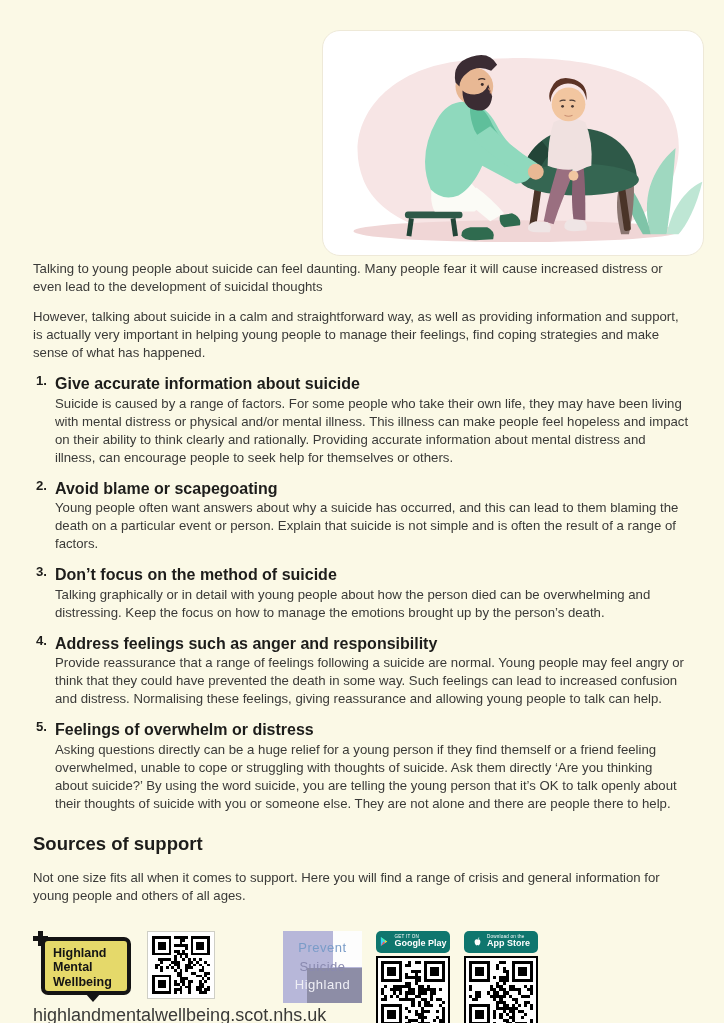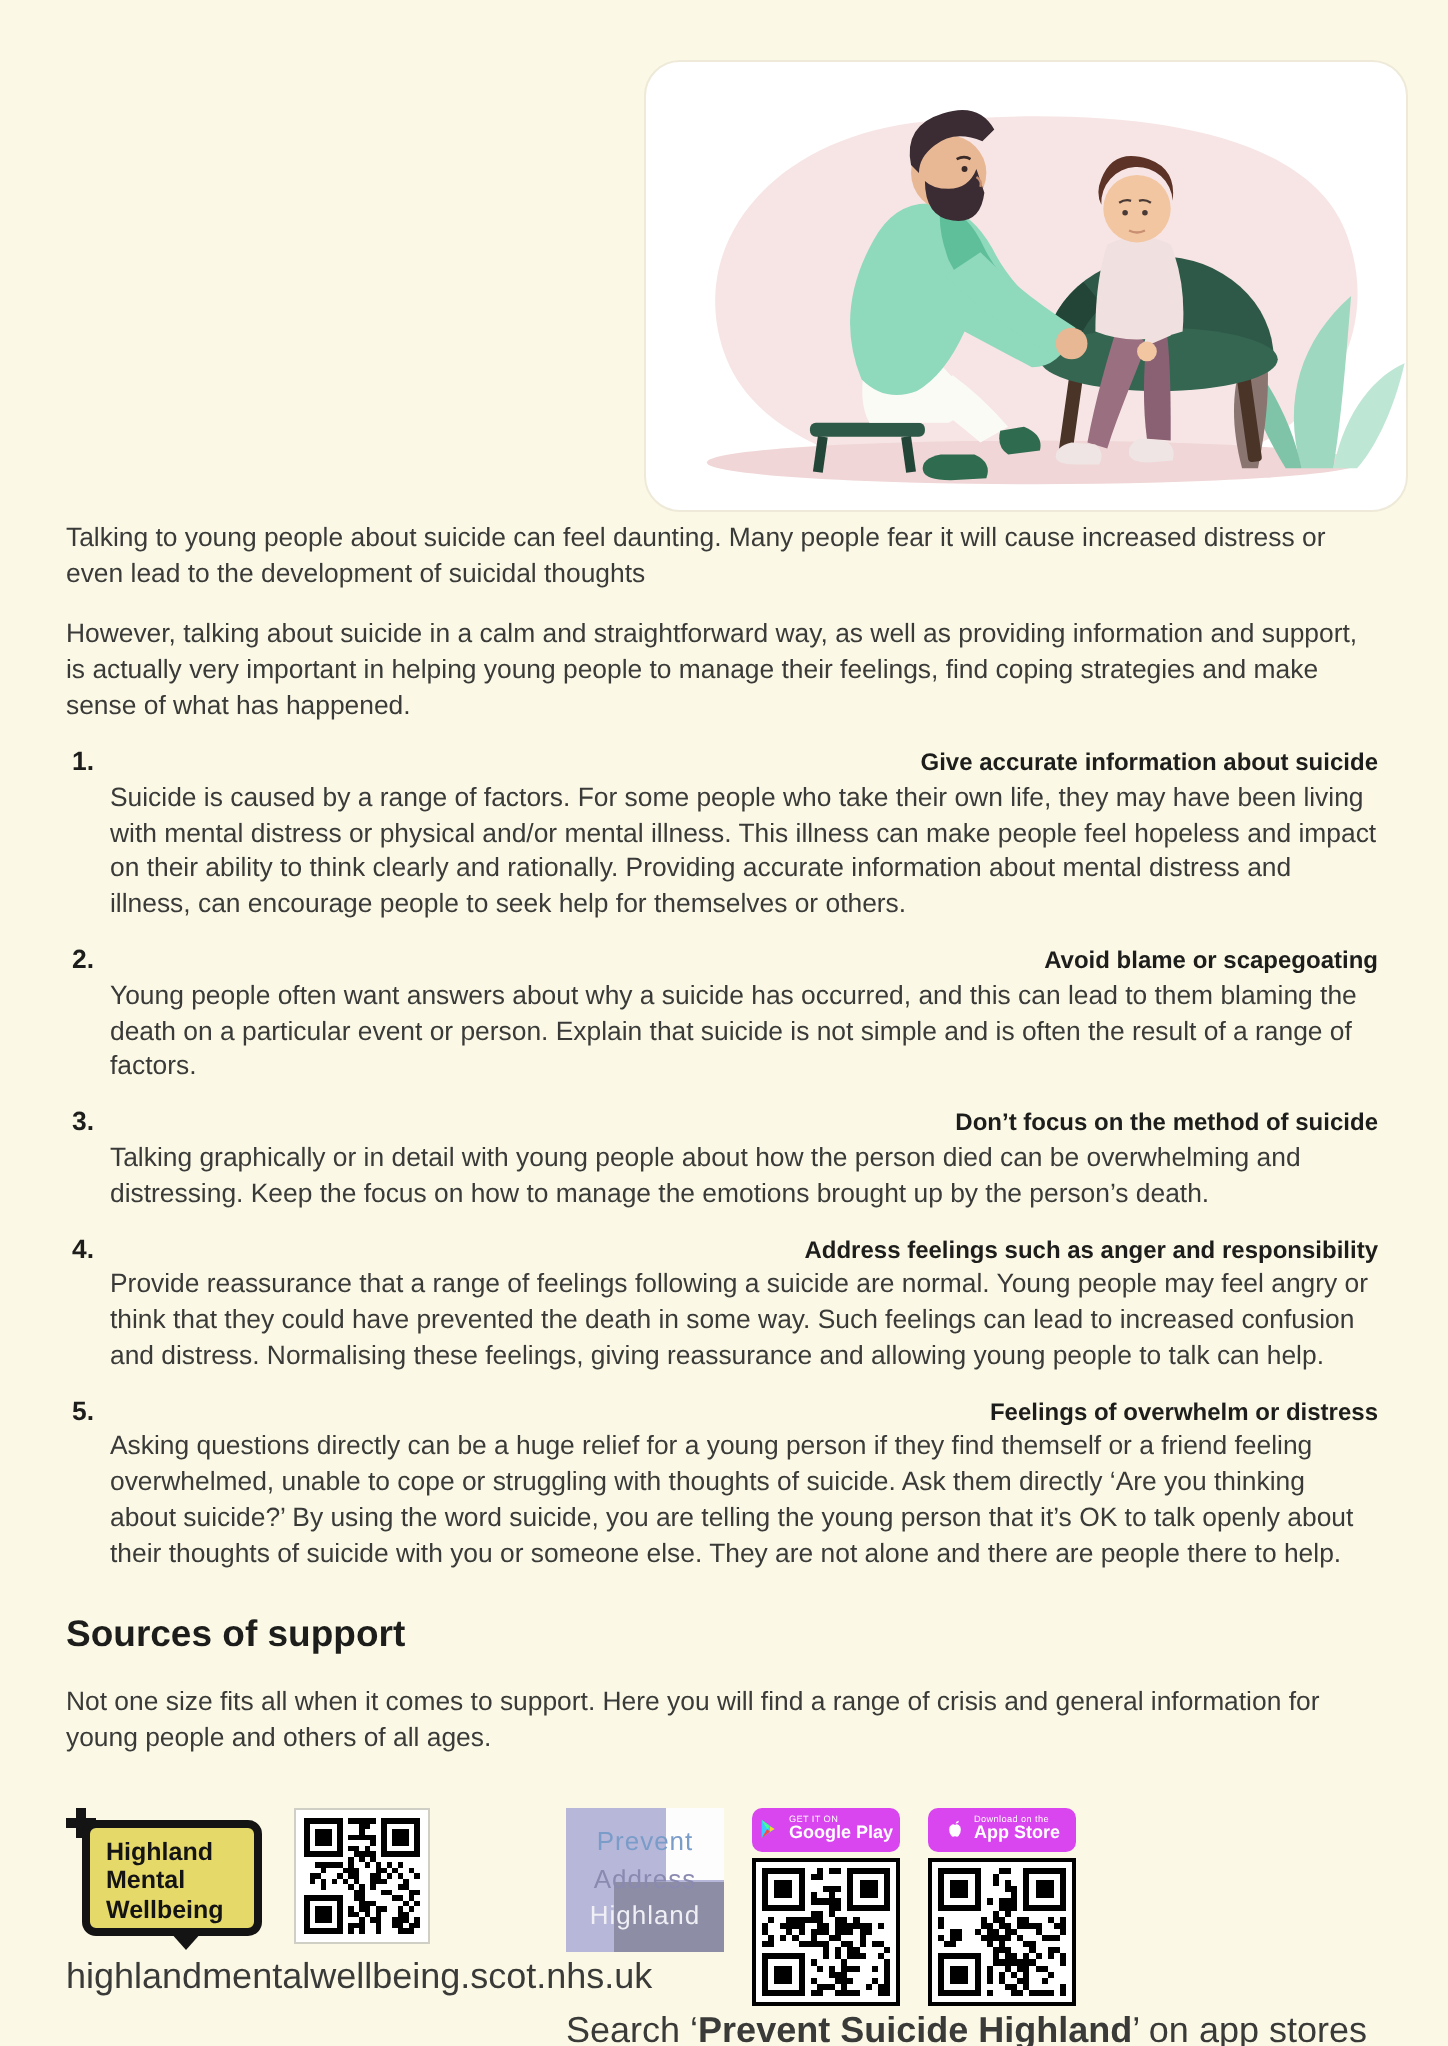--- a/index.html
+++ b/index.html
@@ -37,21 +37,21 @@
 
   
   .intro p { font-size:13.2px; line-height:1.37; margin-top:12px; color:#3a3a38; }
   .intro p:first-child { margin-top:8px; }
 
   
   .guidelines { margin-top:8px; }
   .g-item { display:flex; margin-top:11px; }
   .g-num { width:22px; flex:none; font-size:13.2px; font-weight:bold; color:#1d1d1b; text-align:left; padding-left:3px; }
   .g-content { flex:1; padding-right:2px; }
-  .g-title { font-size:12px; font-weight:bold; color:#1d1d1b; line-height:1.35;text-align:right; }
+  .g-title { font-size:16px; font-weight:bold; color:#1d1d1b; line-height:1.35; }
   .g-body { font-size:13.2px; line-height:1.36; color:#3a3a38; }
 
   
   .support-heading { margin-top:20px; font-size:18.5px; font-weight:bold; color:#1d1d1b; }
   .support-intro { margin-top:14px; font-size:13.2px; line-height:1.37; color:#3a3a38; }
 
   
   .logo-grid { margin-top:26px; }
   .logo-row { display:flex; align-items:flex-start; }
   .logo-cell-left { width:250px; flex:none; }
@@ -89,21 +89,21 @@
   .psh-gray { position:absolute; left:30%; top:52%; width:70%; height:48%; background:#8D8DA6; }
   .psh-text { position:absolute; left:0; top:8px; width:100%; text-align:center; }
   .psh-text .l { display:block; font-size:13px; line-height:1.45; letter-spacing:0.5px; }
   .psh-l1 { color:#7A9CC8; }
   .psh-l2 { color:#8A8AB0; }
   .psh-l3 { color:#EFEFF5; }
 
   
   .app-stack { width:74px; flex:none; }
   .badge {
-    width:74px; height:22px; background:#d946ef; border-radius:5px;
+    width:74px; height:22px; background:#0f766e; border-radius:5px;
     display:flex; align-items:center; justify-content:center; gap:4px;
     color:#fff; margin-bottom:3px;
   }
   .badge .txt { line-height:1.05; text-align:left; }
   .badge .t { display:block; font-size:4.6px; letter-spacing:0.2px; }
   .badge .b { display:block; font-size:9px; font-weight:bold; }
   .badge svg { width:11px; height:11px; flex:none; }
   .qr-app { width:74px; height:74px; border:2px solid #000; padding:3px; background:#fff; }
 </style>
 </head>
@@ -378,21 +378,21 @@
         <div class="caption"><a class="caption-link">highlandmentalwellbeing.scot.nhs.uk</a></div>
       </div>
 
       <div class="logo-cell-right">
         <div class="logo-line">
           <div class="psh-logo">
             <div class="psh-white"></div>
             <div class="psh-gray"></div>
             <div class="psh-text">
               <span class="l psh-l1">Prevent</span>
-              <span class="l psh-l2">Address</span>
+              <span class="l psh-l2">Suicide</span>
               <span class="l psh-l3">Highland</span>
             </div>
           </div>
           <div class="app-stack">
             <div class="badge">
               <svg viewBox="0 0 24 24">
                 <path d="M4 2 L18 12 L4 22 Z" fill="#3BCCFF"></path>
                 <path d="M4 2 L13 9 L10 12 Z" fill="#48FF8B"></path>
                 <path d="M4 22 L13 15 L10 12 Z" fill="#FF4949"></path>
                 <path d="M13 9 L18 12 L13 15 Z" fill="#FFD426"></path>

